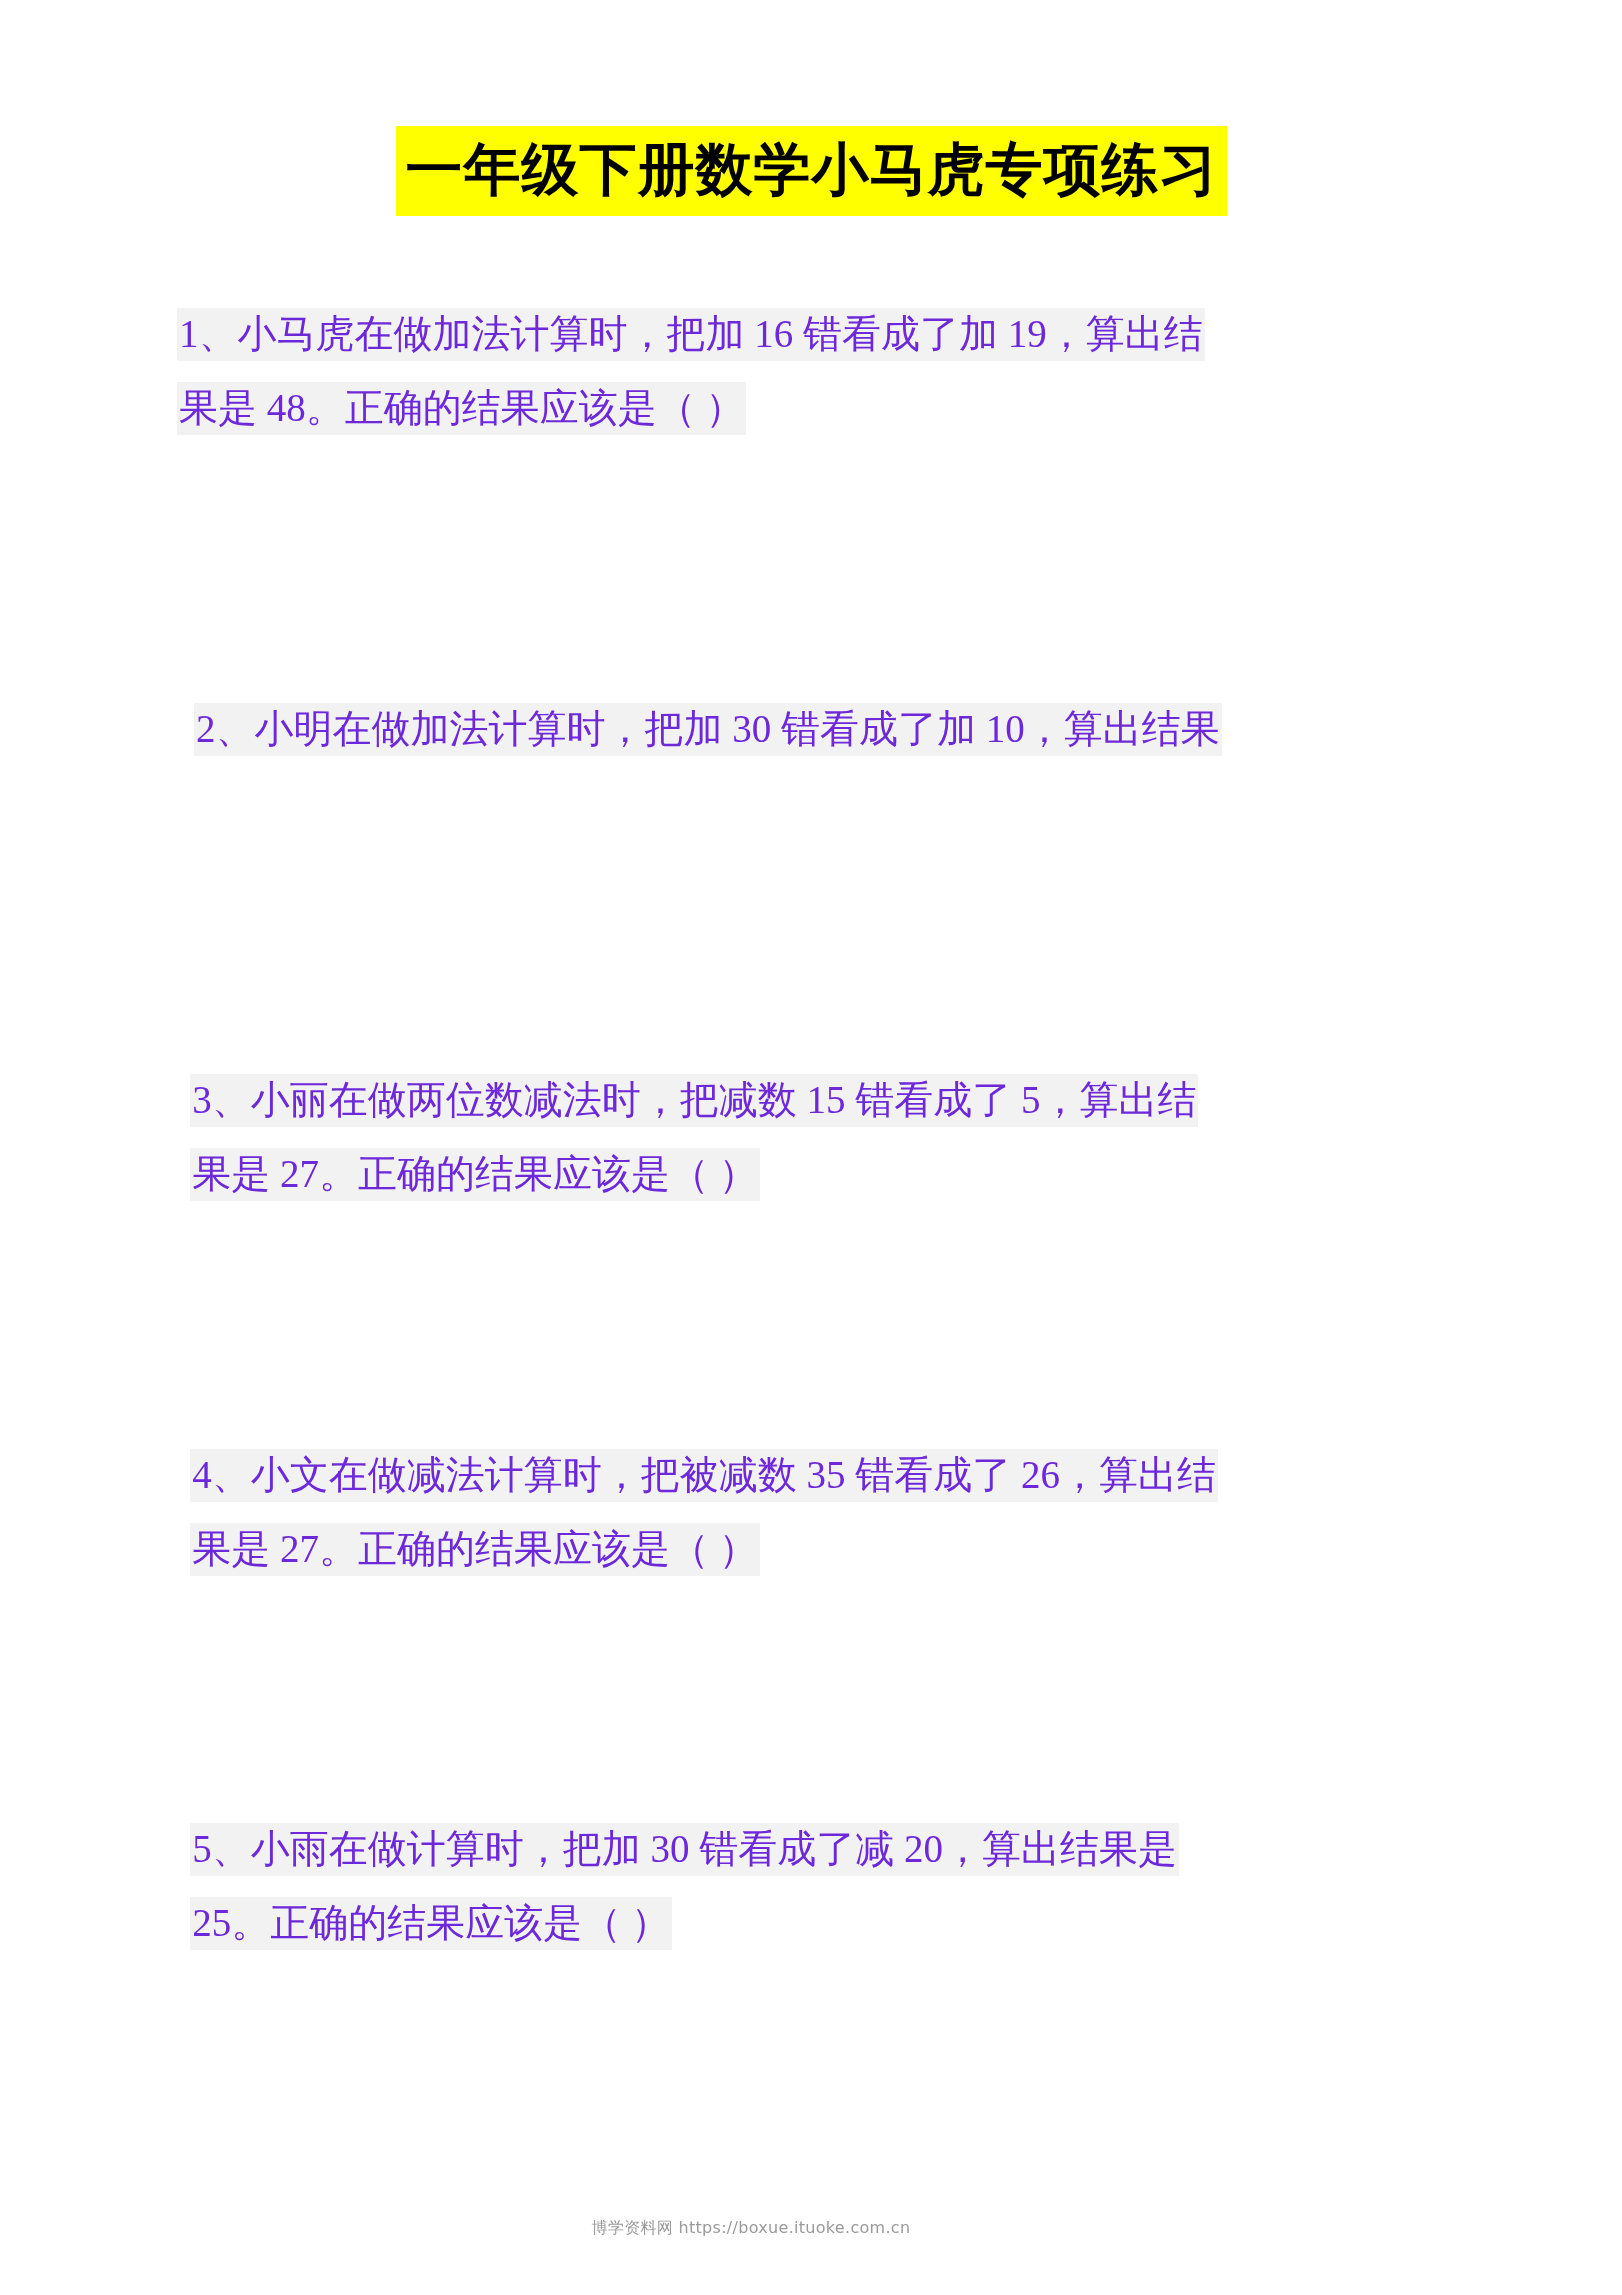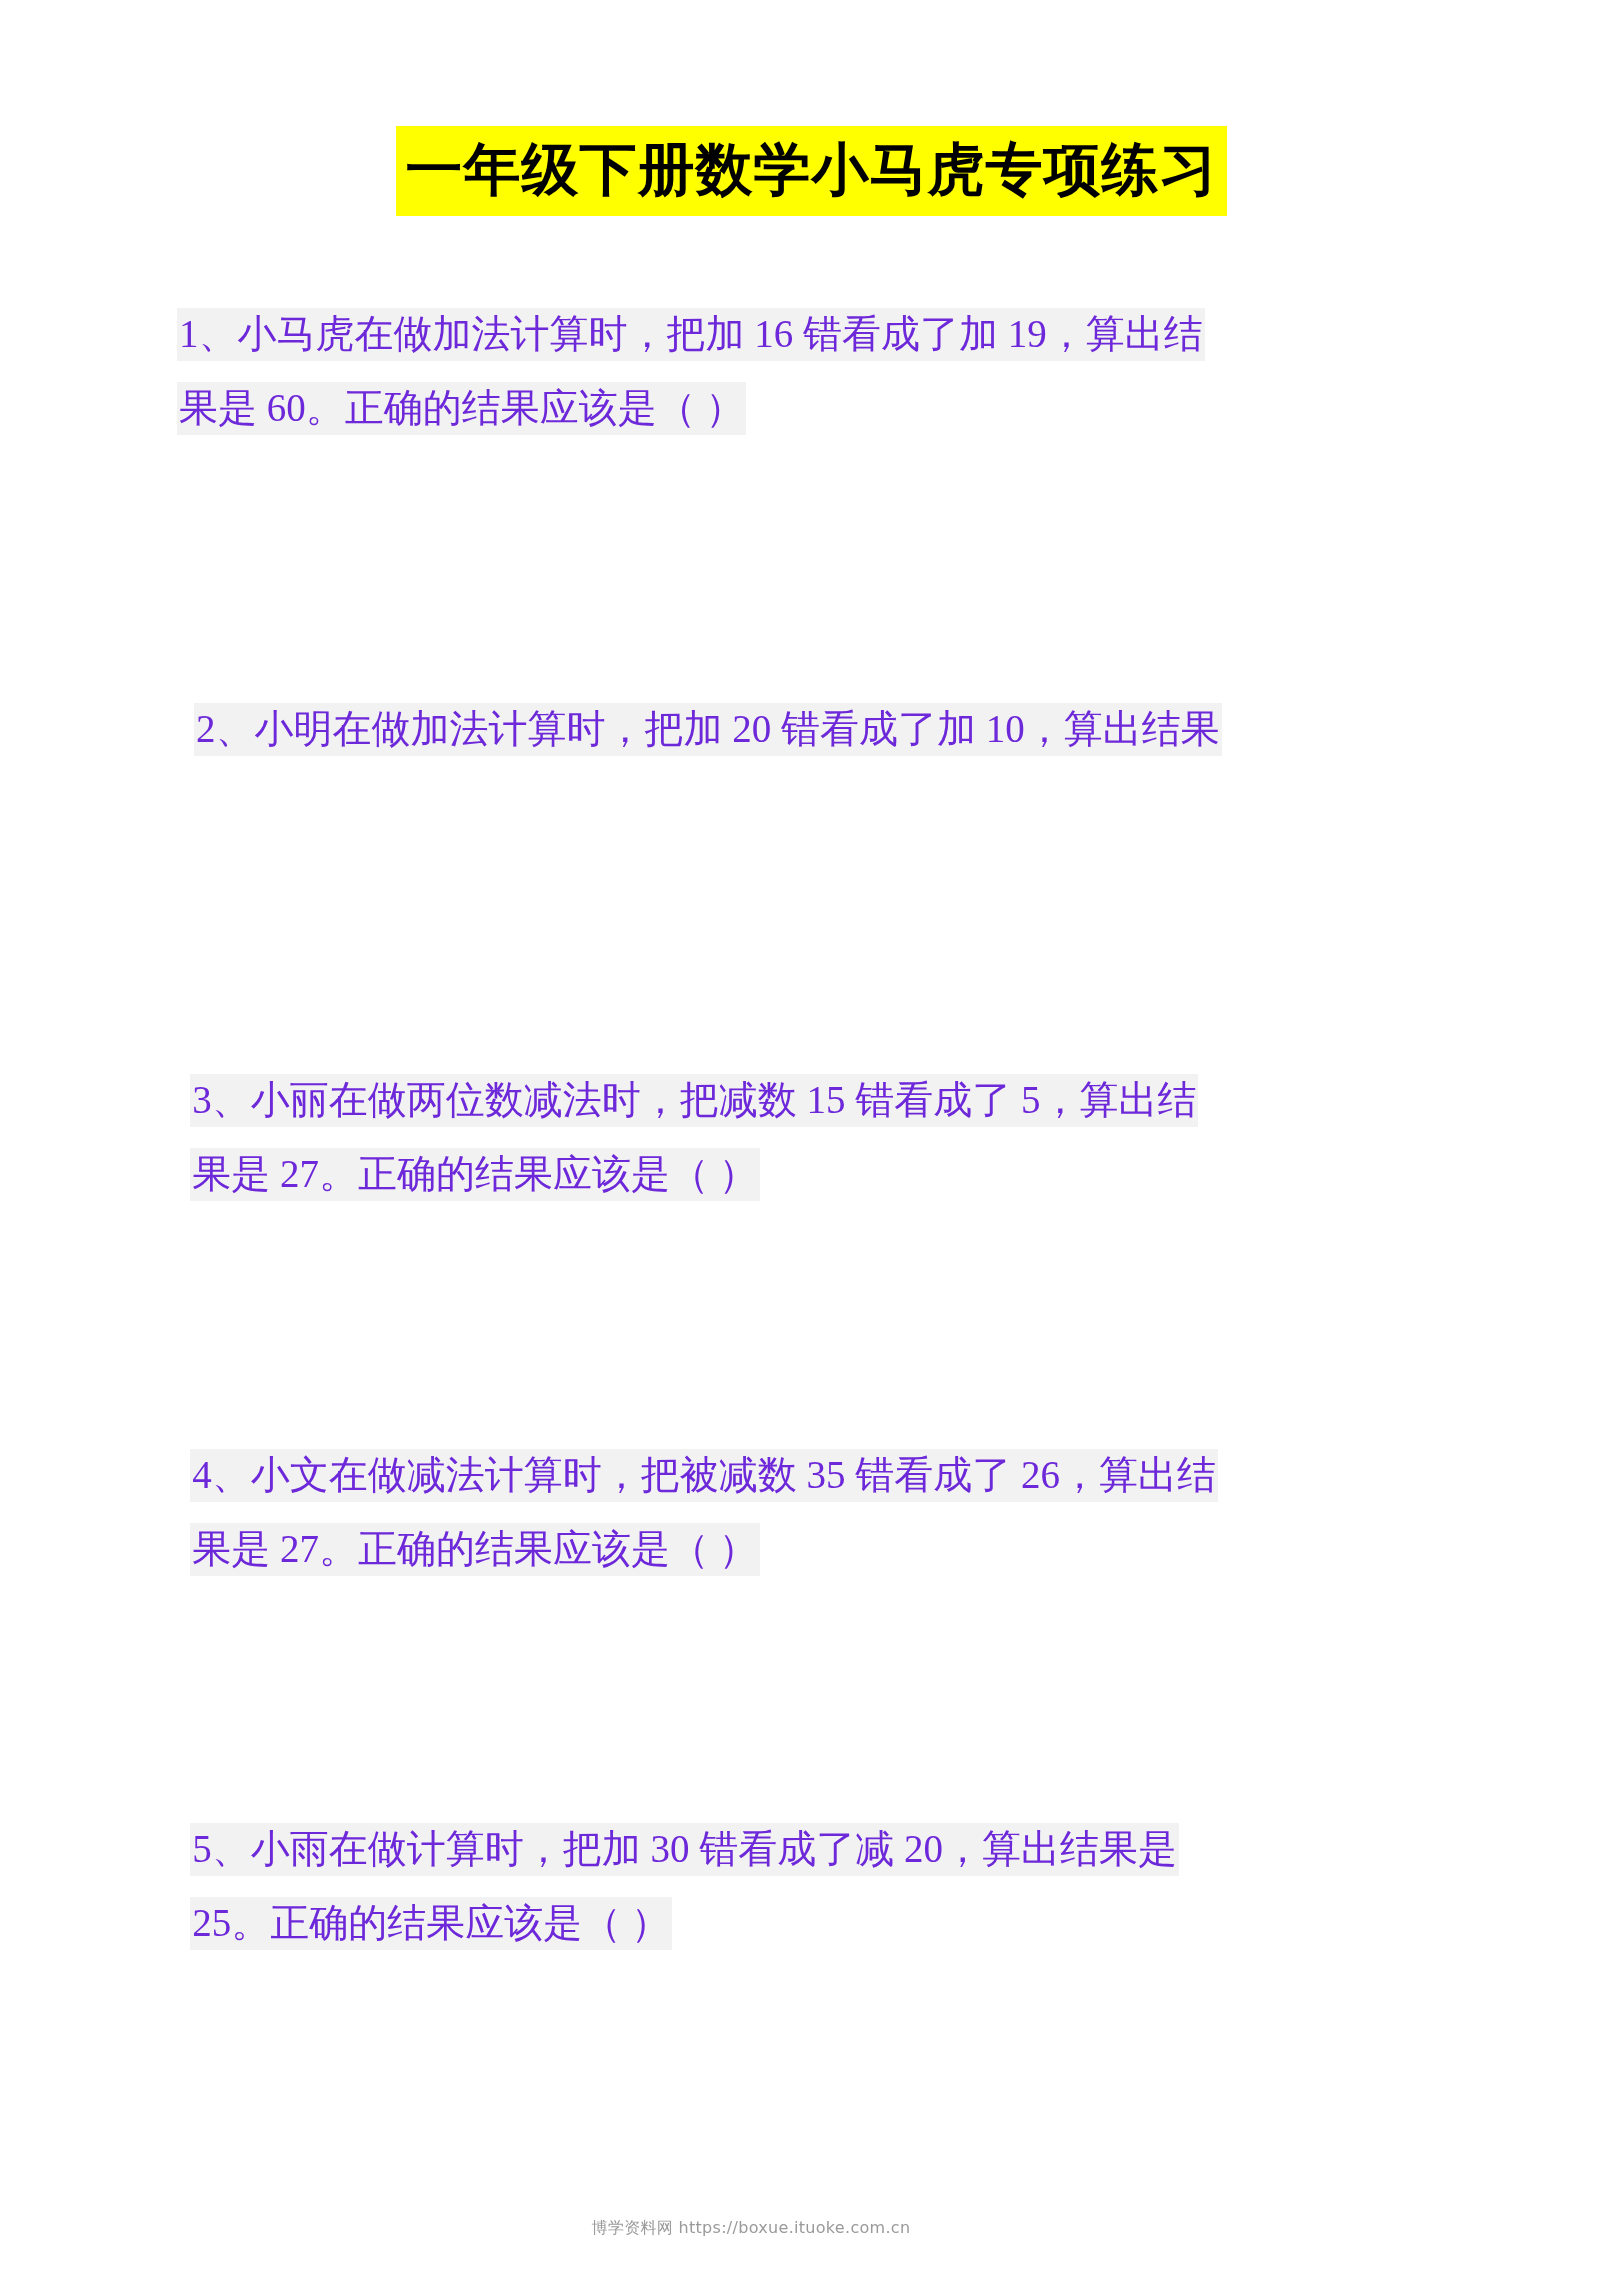--- a/index.html
+++ b/index.html
@@ -80,25 +80,25 @@
 <body>
 
 <div class="page">
 
   <div class="title-wrap">
     <div class="title">一年级下册数学小马虎专项练习</div>
   </div>
 
   <div class="qblock q1">
     <div class="qline"><span class="hl">1、小马虎在做加法计算时，把加 16 错看成了加 19，算出结</span></div>
-    <div class="qline"><span class="hl">果是 60。正确的结果应该是（        ）</span></div>
+    <div class="qline"><span class="hl">果是 48。正确的结果应该是（        ）</span></div>
   </div>
 
   <div class="qblock q2">
-    <div class="qline indent1"><span class="hl">2、小明在做加法计算时，把加 20 错看成了加 10，算出结果</span></div>
+    <div class="qline indent1"><span class="hl">2、小明在做加法计算时，把加 30 错看成了加 10，算出结果</span></div>
   </div>
 
   <div class="qblock q3">
     <div class="qline indent2"><span class="hl">3、小丽在做两位数减法时，把减数 15 错看成了 5，算出结</span></div>
     <div class="qline indent2"><span class="hl">果是 27。正确的结果应该是（        ）</span></div>
   </div>
 
   <div class="qblock q4">
     <div class="qline indent2"><span class="hl">4、小文在做减法计算时，把被减数 35 错看成了 26，算出结</span></div>
     <div class="qline indent2"><span class="hl">果是 27。正确的结果应该是（        ）</span></div>

